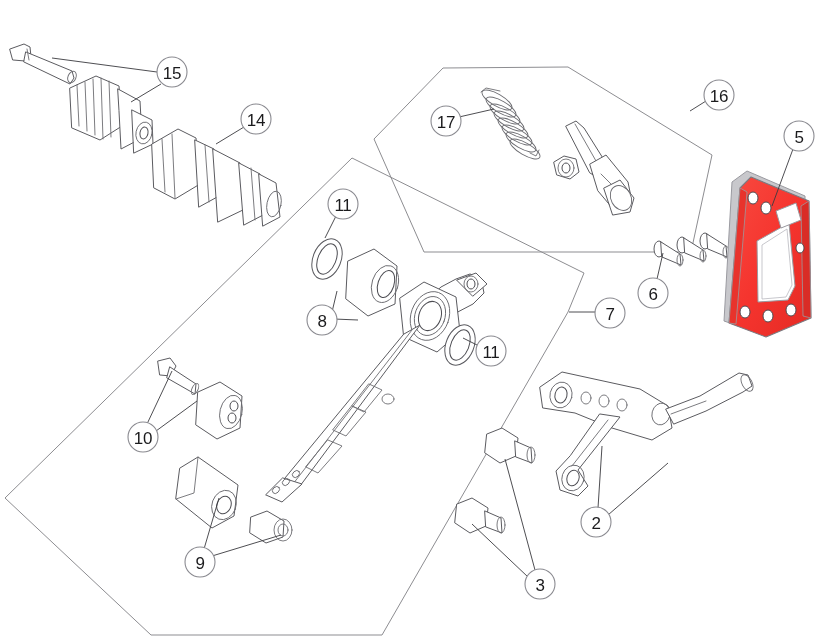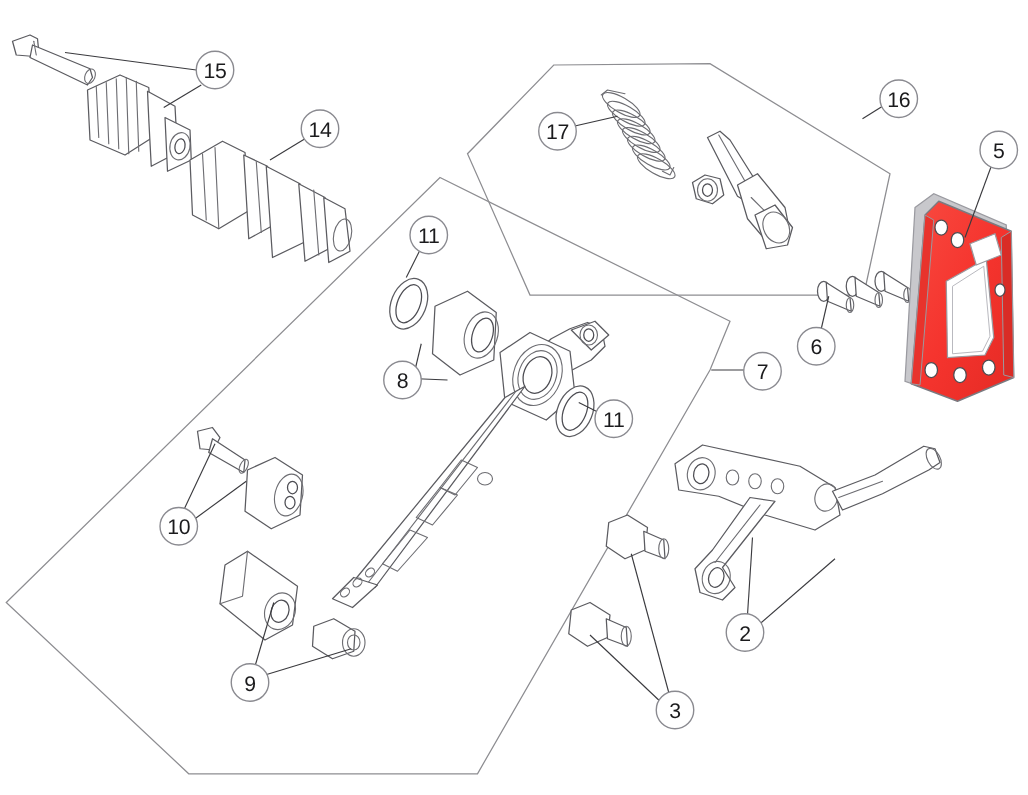--- a/index.html
+++ b/index.html
@@ -1,21 +1,21 @@
 <!DOCTYPE html>
 <html><head>
 <meta charset="utf-8">
 <title>Exploded Parts Diagram</title>
 <style>
   html,body{margin:0;padding:0;background:#ffffff;}
   body{
     width:822px;height:636px;overflow:hidden;position:relative;
     font-family:"Liberation Sans", sans-serif;
   }
-  #diagram-root{position:absolute;left:0;top:0;width:822px;height:456px;}
+  #diagram-root{position:absolute;left:0;top:16px;width:822px;height:456px;}
   svg#parts-svg{display:block;width:822px;height:636px;}
 
   .panel-edge{fill:none;stroke:#8d8d91;stroke-width:1;}
   .part-line{fill:#ffffff;stroke:#5b5b60;stroke-width:1;stroke-linejoin:round;stroke-linecap:round;}
   .part-line-thin{fill:none;stroke:#6d6d72;stroke-width:0.9;stroke-linejoin:round;stroke-linecap:round;}
   .hole{fill:#ffffff;stroke:#4c4c52;stroke-width:1;}
   .highlight-part{stroke:#7a7a80;stroke-width:1.1;stroke-linejoin:round;}
   .leader{fill:none;stroke:#3a3a3e;stroke-width:0.9;}
   .callout-circle{fill:#ffffff;stroke:#8a8a90;stroke-width:1.1;}
   .callout-text{

